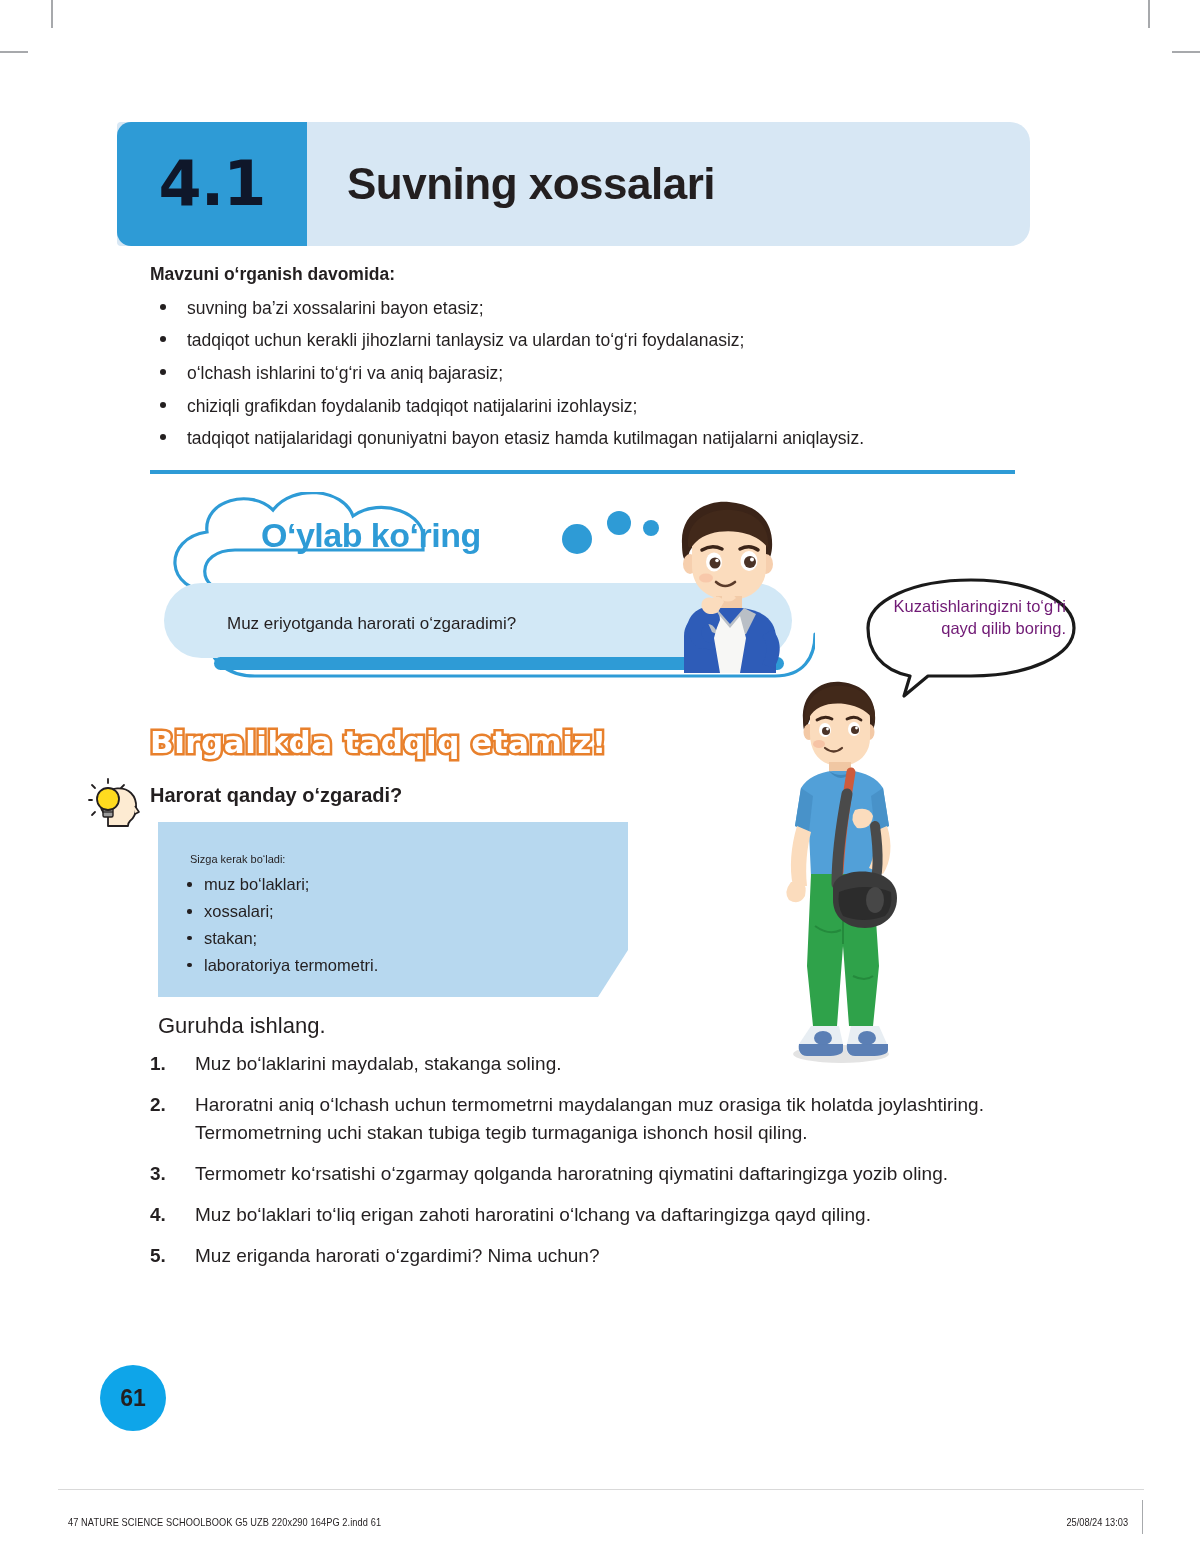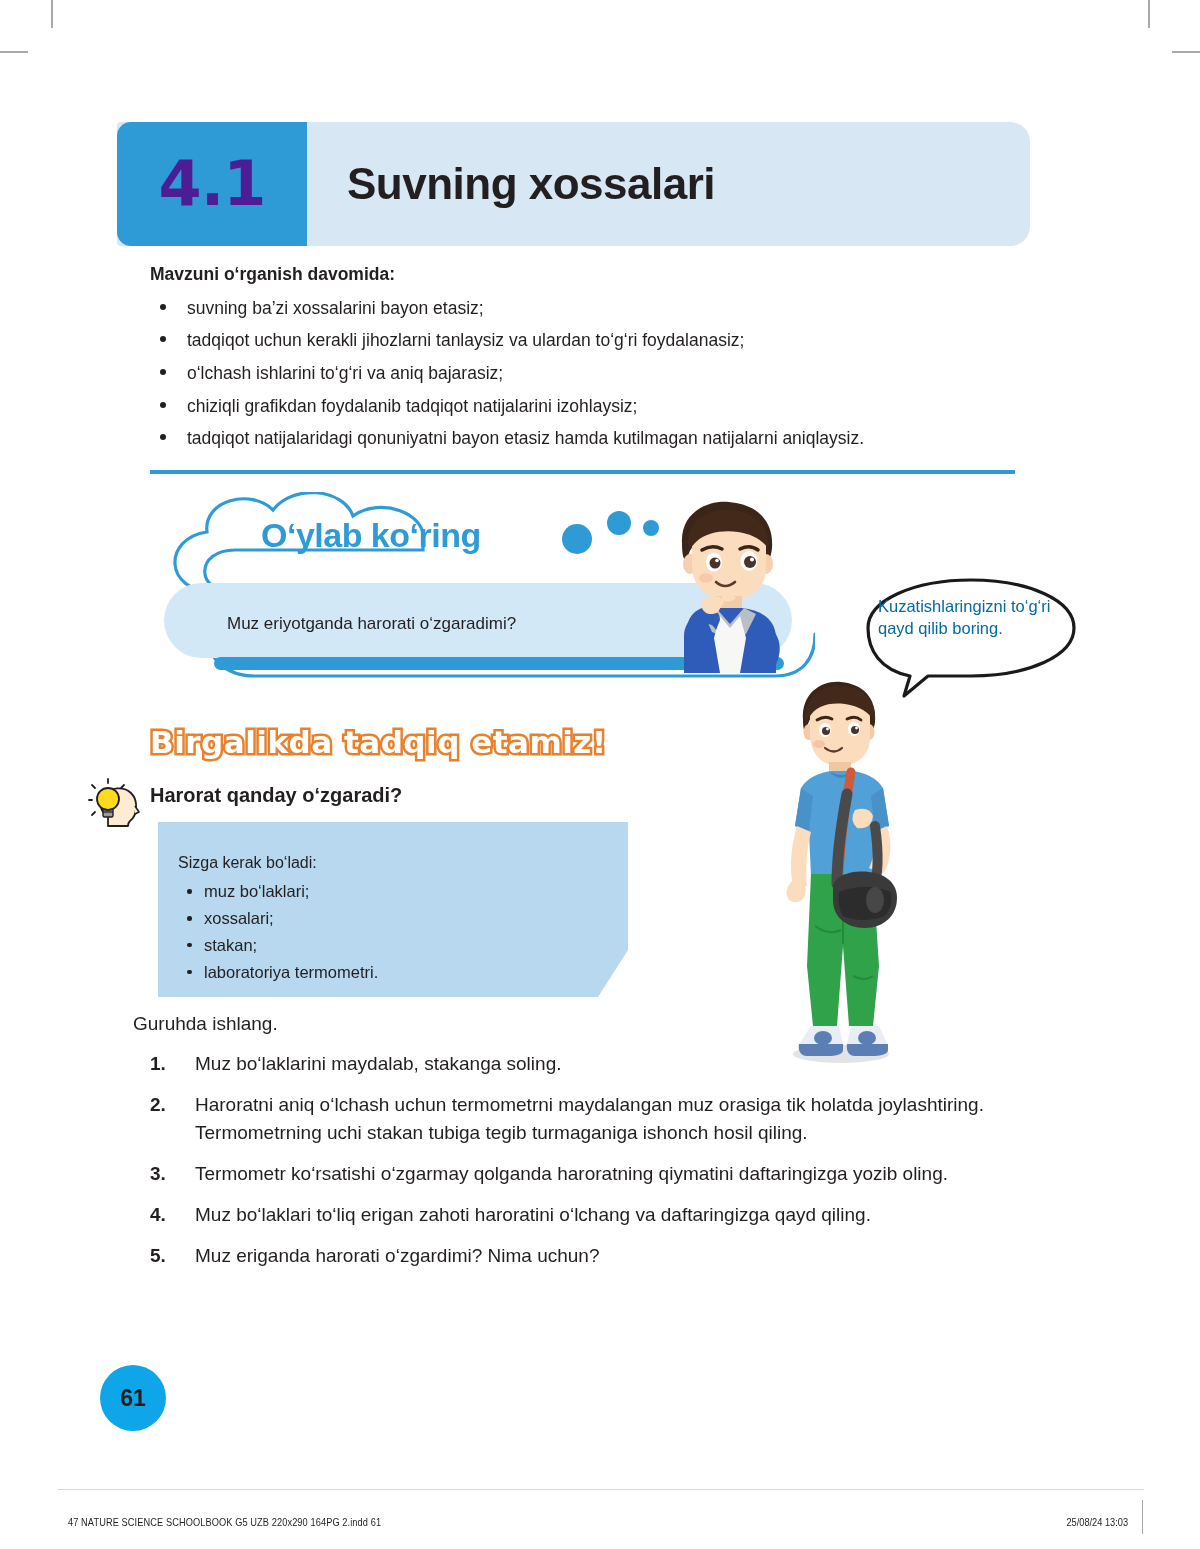--- a/index.html
+++ b/index.html
@@ -25,21 +25,21 @@
   .header-bg{
     position:absolute;left:0;top:0;width:913px;height:124px;
     background:#d7e7f4;border-radius:4px 20px 20px 4px;
   }
   .header-badge{
     position:absolute;left:0;top:0;width:190px;height:124px;
     background:#2e9bd6;border-radius:14px 0 0 14px;
     display:flex;align-items:center;justify-content:center;
   }
   .header-badge span{
-    color:#4c1d95;font-size:62px;font-weight:700;letter-spacing:-1px;
+    color:#0f172a;font-size:62px;font-weight:700;letter-spacing:-1px;
     line-height:1;font-family:"DejaVu Sans", sans-serif;text-align:center;
   }
   .header-title{
     position:absolute;left:230px;top:0;height:124px;
     display:flex;align-items:center;
     font-size:44px;font-weight:700;color:#231f20;letter-spacing:-0.5px;
   }
 
   
   .intro{position:absolute;left:150px;top:263px;width:880px;}
@@ -79,21 +79,21 @@
     background:#2e9bd6;border-radius:7px;
   }
 
   
   .boy-think{position:absolute;left:654px;top:498px;}
 
   
   .bubble{position:absolute;left:862px;top:576px;}
   .bubble-text{
     position:absolute;left:878px;top:596px;width:188px;
-    text-align:left;font-size:16.5px;line-height:1.33;color:#0369a1;
+    text-align:right;font-size:16.5px;line-height:1.33;color:#701a75;
   }
 
   
   .orange-head{
     position:absolute;left:150px;top:724px;
     font-size:31px;font-weight:700;letter-spacing:0.5px;
     color:#ffffff;
     -webkit-text-stroke:5px #e8802c;
     paint-order:stroke fill;
     font-family:"DejaVu Sans", sans-serif;
@@ -104,35 +104,35 @@
 
   .sub-head{
     position:absolute;left:150px;top:784px;
     font-size:20px;font-weight:700;color:#231f20;
   }
 
   
   .mat-box{position:absolute;left:158px;top:822px;width:470px;height:175px;}
   .mat-poly{position:absolute;left:0;top:0;}
   .mat-inner{position:absolute;left:20px;top:30px;width:420px;}
-  .mat-title{font-size:16px;margin:0 0 4px 0;line-height:1.4;}
+  .mat-title{font-size:11px;margin:0 0 4px 12px;line-height:1.4;}
   .mat-inner ul{list-style:none;margin:0;padding:0;}
   .mat-inner li{
     position:relative;padding-left:26px;font-size:16.5px;line-height:1.62;
   }
   .mat-inner li::before{
     content:"";position:absolute;left:9px;top:11px;
     width:4.5px;height:4.5px;border-radius:50%;background:#231f20;
   }
 
   
   .boy-walk{position:absolute;left:755px;top:676px;}
 
   
-  .lead{position:absolute;left:133px;top:1013px;font-size:19px;}
+  .lead{position:absolute;left:158px;top:1013px;font-size:22px;}
   .steps{position:absolute;left:150px;top:1050px;width:880px;}
   .step{position:relative;padding-left:45px;margin-bottom:13px;font-size:19px;line-height:1.47;}
   .step-num{
     position:absolute;left:0;top:0;width:32px;text-align:left;
     font-weight:700;font-size:19px;
   }
 
   
   .pagenum{
     position:absolute;left:100px;top:1365px;width:66px;height:66px;

